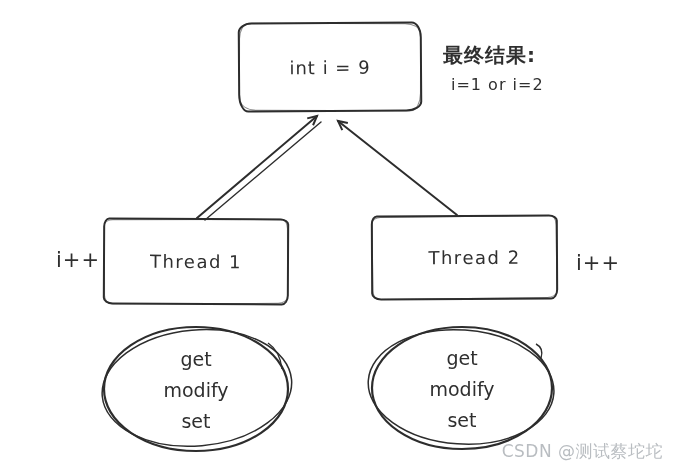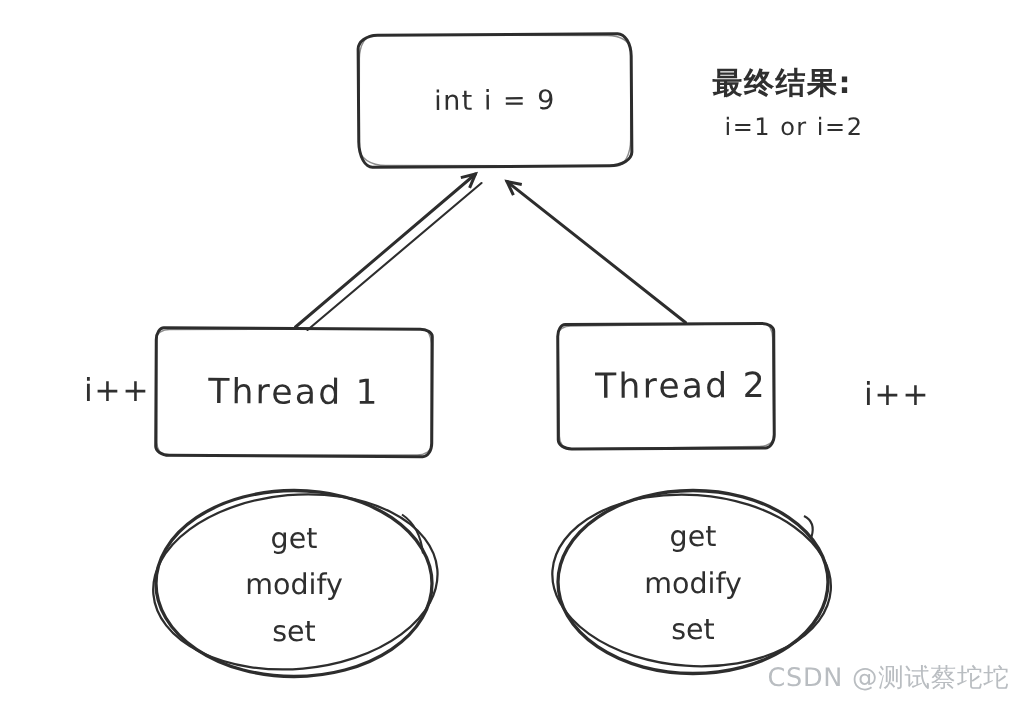--- a/index.html
+++ b/index.html
@@ -56,29 +56,29 @@
   .main-memory::after {
     border-radius: 10px 16px 10px 18px / 16px 10px 18px 12px;
     transform: rotate(0.5deg);
   }
   .main-memory .cn-label { font-size: 21px; letter-spacing: 1px; }
   .main-memory .var-label { font-size: 18px; letter-spacing: 1px; white-space: nowrap; }
 
   .thread-box {
     width: 186px; height: 87px;
     border-radius: 6px 9px 7px 10px / 9px 6px 10px 7px;
-    font-size: 23px;
+    font-size: 18px;
     letter-spacing: 1.5px;
   }
   .thread-box::after {
     border-radius: 9px 6px 10px 7px / 6px 10px 7px 9px;
     transform: rotate(-0.4deg);
   }
   .thread-1 { left: 103px; top: 218px; transform: rotate(0.3deg); }
-  .thread-2 { left: 371px; top: 215px; width: 146px; height: 85px; transform: rotate(-0.3deg); padding-left: 20px; }
+  .thread-2 { left: 371px; top: 215px; width: 187px; height: 85px; transform: rotate(-0.3deg); padding-left: 20px; }
 
   .op-label {
     position: absolute;
     font-size: 21px;
     letter-spacing: 1px;
   }
   .op-left  { left: 56px;  top: 248px; }
   .op-right { left: 576px; top: 251px; }
 
   .steps {
@@ -88,28 +88,27 @@
     font-size: 19px;
     line-height: 31px;
   }
   .steps-1 { left: 126px; top: 344px; }
   .steps-2 { left: 392px; top: 343px; }
 
   .result {
     position: absolute;
     left: 443px; top: 42px;
     white-space: nowrap;
-    margin-left: 32px;
   }
   .result-title { font-size: 20px; font-weight: 600; letter-spacing: 1px; }
   .result-value { font-size: 16px; letter-spacing: 1px; margin: 6px 0 0 8px; }
 
   .watermark {
     position: absolute;
-    right: 12px; bottom: 7px;
+    right: 22px; bottom: 7px;
     font-size: 17px;
     color: var(--watermark-color);
     letter-spacing: .5px;
     white-space: nowrap;
   }
 </style>
 </head>
 <body>
 
 <div class="canvas">

